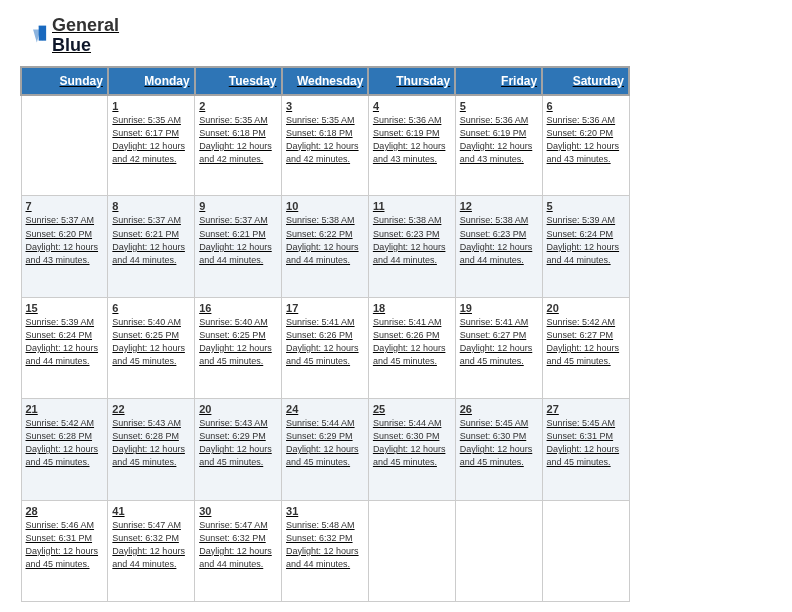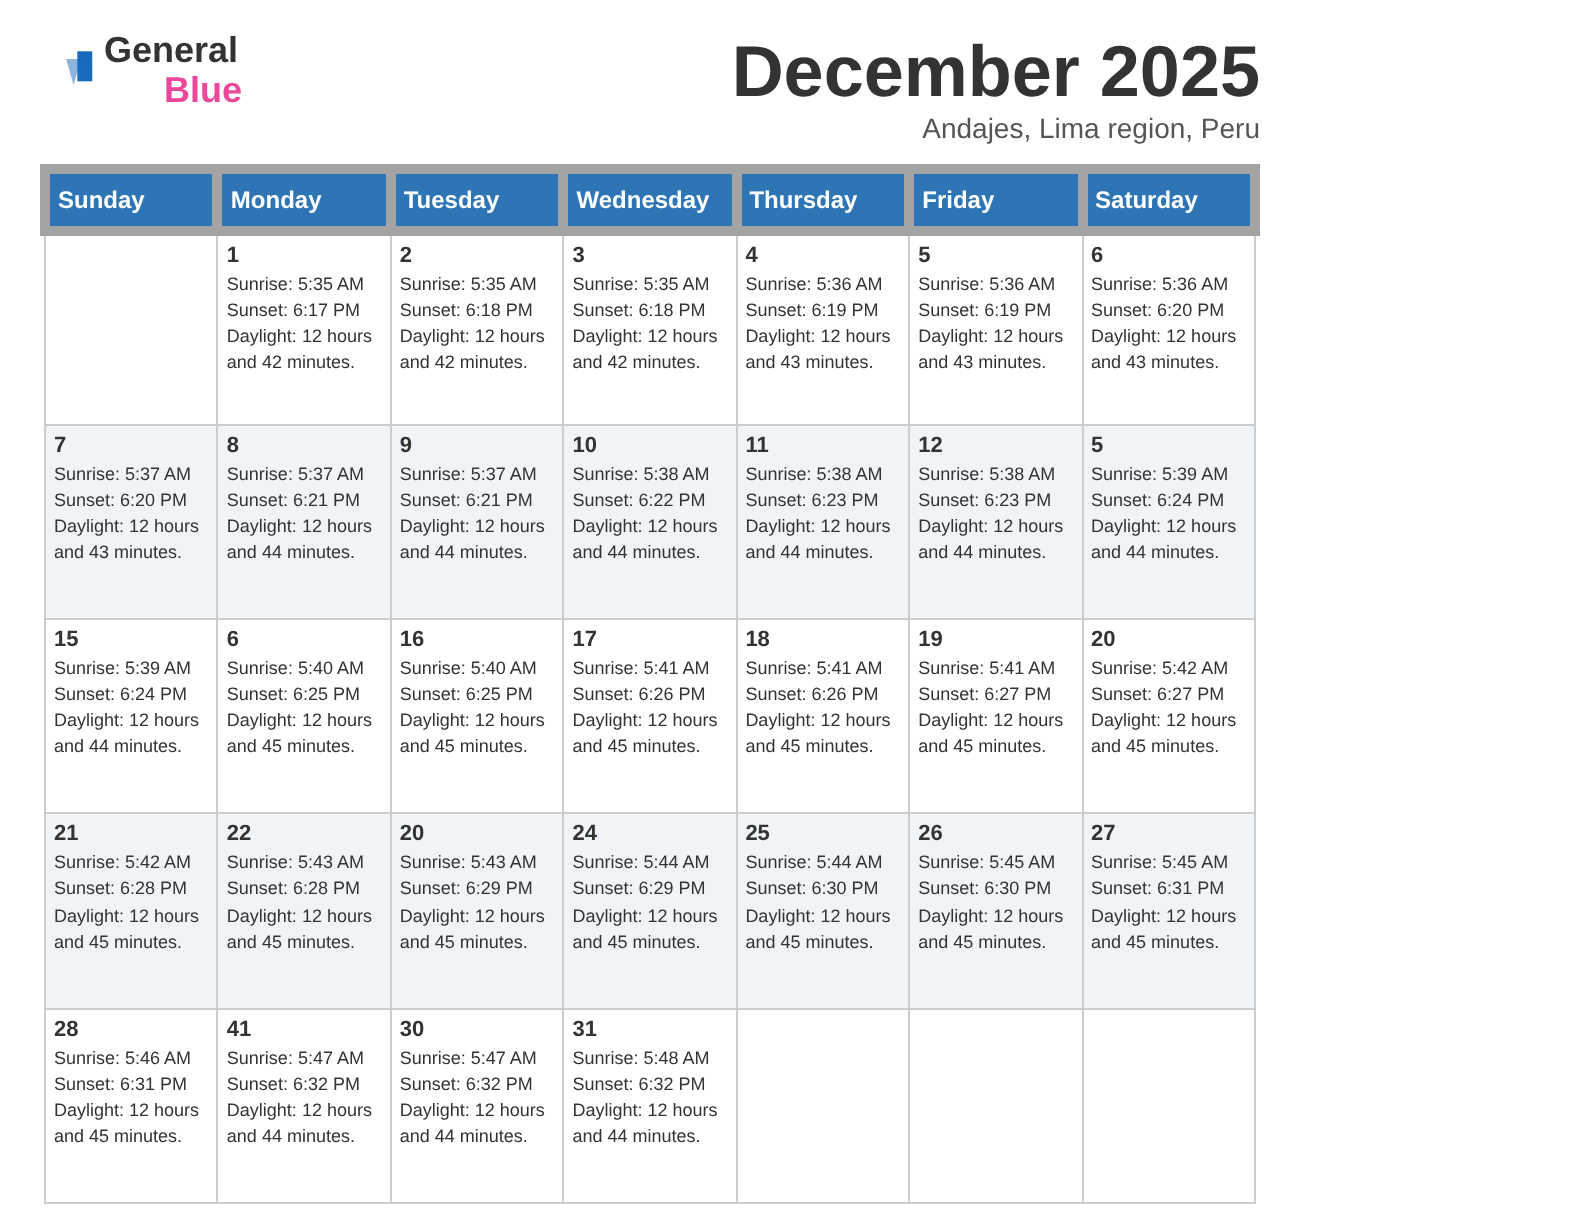--- a/index.html
+++ b/index.html
@@ -9,40 +9,41 @@
       width: 792px;
       height: 612px;
       overflow: hidden;
     }
     .page {
       width: 664px;
       height: 612px;
       padding: 16px 34px 10px 20px;
       display: flex;
       flex-direction: column;
+      text-decoration: underline;
     }
     .header {
       display: flex;
       align-items: flex-start;
       justify-content: space-between;
       margin-bottom: 10px;
     }
     .logo {
       display: flex;
       align-items: center;
     }
     .logo-text {
       display: flex;
       flex-direction: column;
       font-size: 18px;
       font-weight: bold;
       line-height: 1.1;
     }
     .logo-general { color: #333; }
-    .logo-blue { color: #ec4899; margin-left: 30px; }
+    .logo-blue { color: #0f172a; }
     .logo-icon {
       width: 28px;
       height: 28px;
       margin-right: 4px;
     }
     .title-section {
       text-align: right;
     }
     .month-title {
       font-size: 36px;
@@ -60,22 +61,22 @@
       border-collapse: collapse;
       width: 100%;
       table-layout: fixed;
     }
     .calendar th {
       background-color: #2e75b6;
       color: #fff;
       font-size: 12px;
       font-weight: bold;
       padding: 6px 4px;
-      text-align: left;
-      border: 5px solid #a3a3a3;
+      text-align: right;
+      border: 2px solid #a3a3a3;
     }
     .calendar td {
       border: 1px solid #ccc;
       vertical-align: top;
       padding: 4px 4px;
       font-size: 9.5px;
       color: #333;
       height: 88px;
     }
     .calendar tr:nth-child(even) td {
@@ -109,24 +110,20 @@
       <svg class="logo-icon" viewBox="0 0 30 30">
         <polygon points="20,4 28,4 28,20 20,20" fill="#1a6abf"></polygon>
         <polygon points="20,4 28,4 24,20" fill="#1a6abf" opacity="0.7"></polygon>
         <polygon points="14,8 22,8 18,22" fill="#1a6abf" opacity="0.5"></polygon>
       </svg>
       <div class="logo-text">
         <span class="logo-general">General</span>
         <span class="logo-blue">Blue</span>
       </div>
     </div>
-    <div class="title-section">
-      <div class="month-title">December 2025</div>
-      <div class="subtitle">Andajes, Lima region, Peru</div>
-    </div>
   </div>
 
   <table class="calendar">
     <thead>
       <tr id="header-row">
           <th>Sunday</th>
           <th>Monday</th>
           <th>Tuesday</th>
           <th>Wednesday</th>
           <th>Thursday</th>

